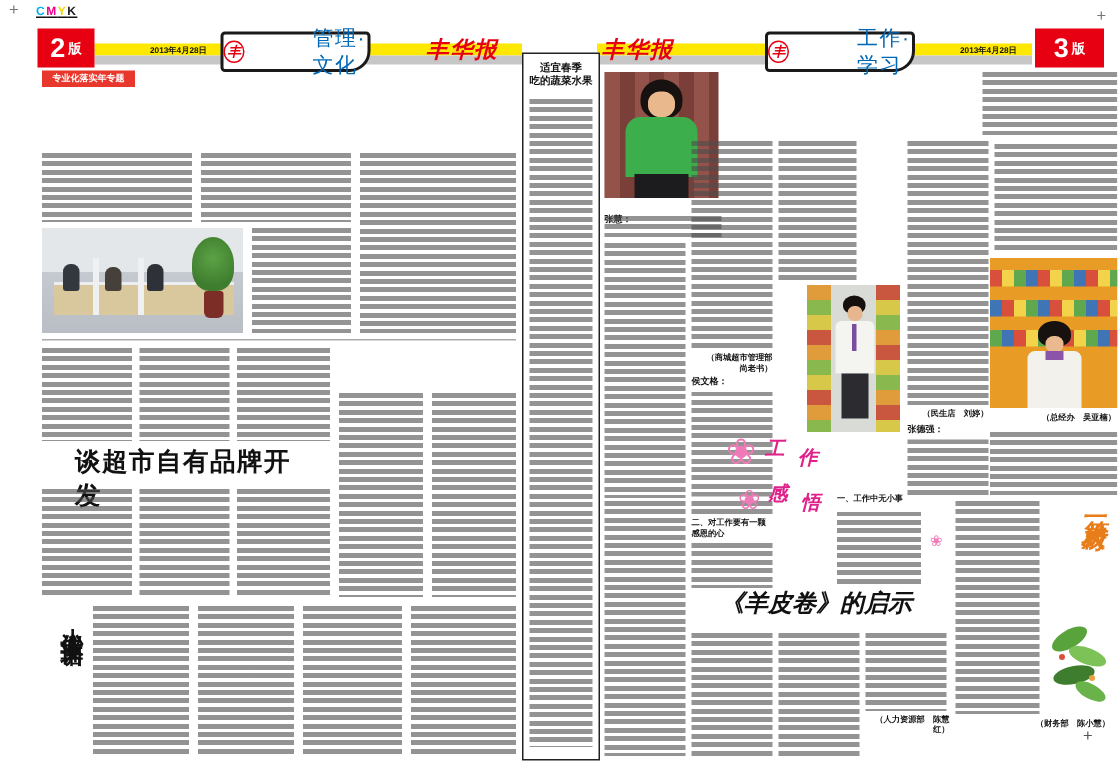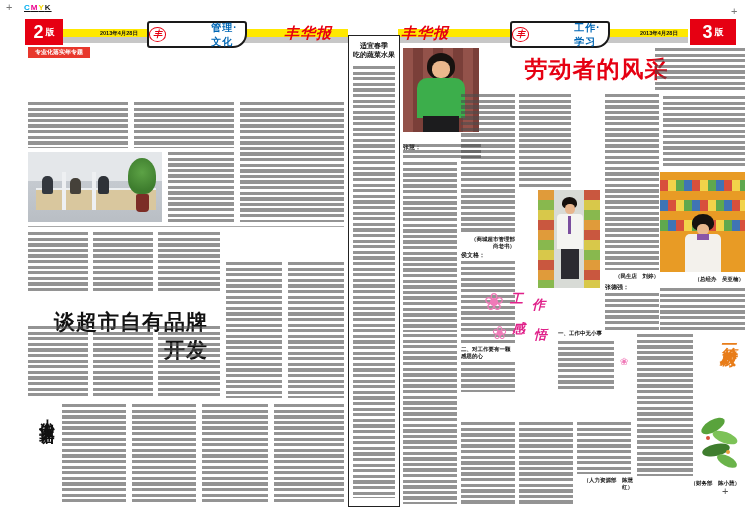--- a/index.html
+++ b/index.html
@@ -11,21 +11,21 @@
   .serif{font-family:"Liberation Serif","DejaVu Serif",serif;}
   .pagebox{background:#e60012;color:#fff;display:flex;align-items:center;justify-content:center;gap:2px;}
   .pagebox .num{font-size:18px;font-weight:bold;}
   .pagebox .unit{font-size:9px;font-weight:bold;}
   .ybar{background:#ffe800;}
   .gbar{background:#c7c7c7;}
   .masthead{color:#e60012;font-weight:bold;font-style:italic;font-size:15px;
             font-family:Liberation Mono, monospace;letter-spacing:1px;z-index:5;}
   .tab{background:#fff;border:2px solid #1a1a1a;border-radius:3px 3px 14px 3px;
        display:flex;align-items:center;justify-content:center;gap:5px;z-index:4;}
-  .tab .sect{color:#0067b5;font-weight:bold;font-size:10px;letter-spacing:1px;margin-left:40px;}
+  .tab .sect{color:#0067b5;font-weight:normal;font-size:14px;letter-spacing:1px;margin-left:40px;}
   .logo-oval{border:1.5px solid #e60012;border-radius:50%;width:22px;height:13px;
              display:flex;align-items:center;justify-content:center;}
   .logo-oval span{color:#e60012;font-weight:bold;font-style:italic;font-size:9px;line-height:1;}
   .datetxt{font-size:5.5px;color:#111;z-index:5;font-weight:bold;}
   .byline{font-size:5.5px;font-weight:bold;color:#111;text-align:right;line-height:1.3;}
   .lead{font-size:6px;font-weight:bold;color:#111;line-height:1.2;}
   .subhead{font-size:5.5px;font-weight:bold;color:#111;line-height:1.25;}
   .vtitle{writing-mode:vertical-rl;text-orientation:upright;font-weight:bold;}
   .crop{color:#777;font-size:11px;line-height:1;}
   .flower{color:#f07ab8;line-height:1;}
@@ -74,21 +74,21 @@
     <div class="abs" style="left:70px;top:24px;width:11px;height:18px;background:#2e3238;border-radius:5px 5px 2px 2px;"></div>
     <div class="abs" style="left:100px;top:6px;width:28px;height:36px;background:radial-gradient(circle at 50% 40%,#5ca245 0%,#3e7d2e 70%);border-radius:50% 50% 40% 40%;"></div>
     <div class="abs" style="left:108px;top:42px;width:13px;height:18px;background:#7c2d26;border-radius:2px 2px 4px 4px;"></div>
   </div>
 
   <div class="abs" style="left:28px;top:226px;width:316px;height:0;border-top:1px solid #a9a9a9;"></div>
 
   <div class="sim" style="left:28px;top:232px;width:60px;height:62px;"></div>
   <div class="sim" style="left:93px;top:232px;width:60px;height:62px;"></div>
   <div class="sim" style="left:158px;top:232px;width:62px;height:62px;"></div>
-  <div class="abs" style="left:50px;top:296px;width:158px;height:26px;font-size:21px;font-weight:bold;text-align:right;letter-spacing:1px;margin-top:12px;">谈超市自有品牌开发</div>
+  <div class="abs" style="left:50px;top:296px;width:158px;height:26px;font-size:17px;font-weight:bold;text-align:left;letter-spacing:1px;">谈超市自有品牌开发</div>
   <div class="sim" style="left:28px;top:326px;width:60px;height:72px;"></div>
   <div class="sim" style="left:93px;top:326px;width:60px;height:72px;"></div>
   <div class="sim" style="left:158px;top:326px;width:62px;height:72px;"></div>
 
   <div class="sim" style="left:226px;top:262px;width:56px;height:136px;"></div>
   <div class="sim" style="left:288px;top:262px;width:56px;height:136px;"></div>
 
   <div class="abs vtitle" style="left:26px;top:407px;width:30px;height:96px;font-size:15px;letter-spacing:2px;">小议专业培训</div>
   <div class="sim" style="left:62px;top:404px;width:64px;height:100px;"></div>
   <div class="sim" style="left:132px;top:404px;width:64px;height:100px;"></div>
@@ -111,21 +111,20 @@
         <span>丰</span>
       </span>
     <span class="sect">工作·学习</span>
   </div>
   <div class="abs datetxt" style="left:640px;top:30px;">2013年4月28日</div>
   <div class="abs pagebox" style="left:690px;top:19px;width:46px;height:26px;">
     <span class="num">3</span>
       <span class="unit">版</span>
   </div>
 
-  <div class="abs serif" style="left:524px;top:54px;width:145px;height:32px;font-size:23px;font-weight:bold;color:#e60012;letter-spacing:1px;text-align:center;">劳动者的风采</div>
 
   <div class="abs" style="left:403px;top:48px;width:76px;height:84px;background:repeating-linear-gradient(90deg,#93524a 0 10px,#7a3f39 10px 20px);overflow:hidden;">
     <div class="abs" style="left:24px;top:5px;width:28px;height:26px;background:#17120f;border-radius:50% 50% 42% 42%;"></div>
     <div class="abs" style="left:29px;top:13px;width:18px;height:17px;background:#eab88d;border-radius:45%;"></div>
     <div class="abs" style="left:14px;top:30px;width:48px;height:40px;background:#3cae4b;border-radius:10px 10px 0 0;"></div>
     <div class="abs" style="left:20px;top:68px;width:36px;height:16px;background:#1c1c1e;"></div>
   </div>
   <div class="abs" style="left:403px;top:135px;width:78px;height:24px;">
     <span class="lead">张慧：</span>
     <div class="sim" style="left:0;top:9px;width:78px;height:14px;"></div>
@@ -179,20 +178,21 @@
     <span class="abs flower" style="left:8px;top:36px;font-size:18px;">❀</span>
     <span class="ganwu-ch" style="left:26px;top:2px;">工</span>
     <span class="ganwu-ch" style="left:48px;top:8px;">作</span>
     <span class="ganwu-ch" style="left:28px;top:32px;">感</span>
     <span class="ganwu-ch" style="left:50px;top:38px;">悟</span>
   </div>
 
   <div class="abs subhead" style="left:558px;top:330px;width:62px;">一、工作中无小事</div>
   <div class="sim" style="left:558px;top:341px;width:56px;height:50px;"></div>
 
+  <div class="abs serif" style="left:455px;top:392px;width:178px;height:24px;font-size:16px;font-weight:bold;font-style:italic;text-align:center;">《羊皮卷》的启示</div>
   <div class="sim" style="left:461px;top:422px;width:54px;height:82px;"></div>
   <div class="sim" style="left:519px;top:422px;width:54px;height:82px;"></div>
   <div class="sim" style="left:577px;top:422px;width:54px;height:52px;"></div>
   <div class="abs byline" style="left:573px;top:477px;width:60px;">（人力资源部　陈慧红）</div>
 
   <span class="abs flower" style="left:620px;top:357px;font-size:10px;">❀</span>
   <div class="sim" style="left:637px;top:334px;width:56px;height:142px;"></div>
   <div class="abs byline" style="left:660px;top:480px;width:80px;">（财务部　陈小慧）</div>
 
   <div class="abs vtitle serif" style="left:704px;top:334px;width:34px;height:86px;font-size:16px;color:#e87d1a;font-style:italic;letter-spacing:1px;">第一次校对</div>

